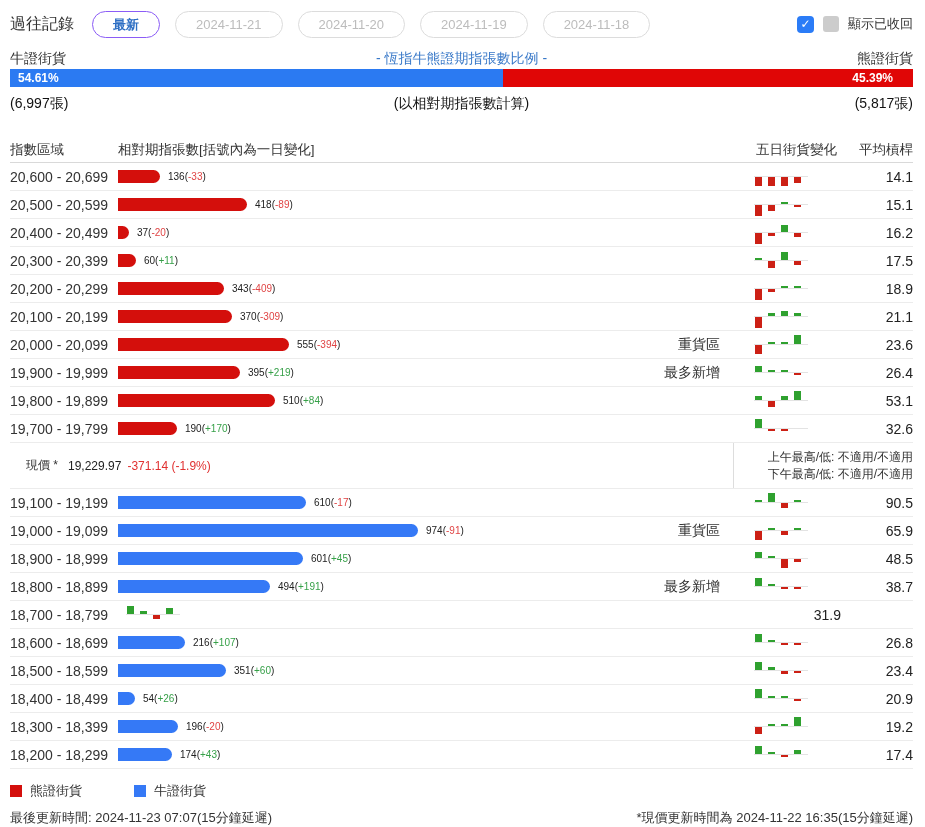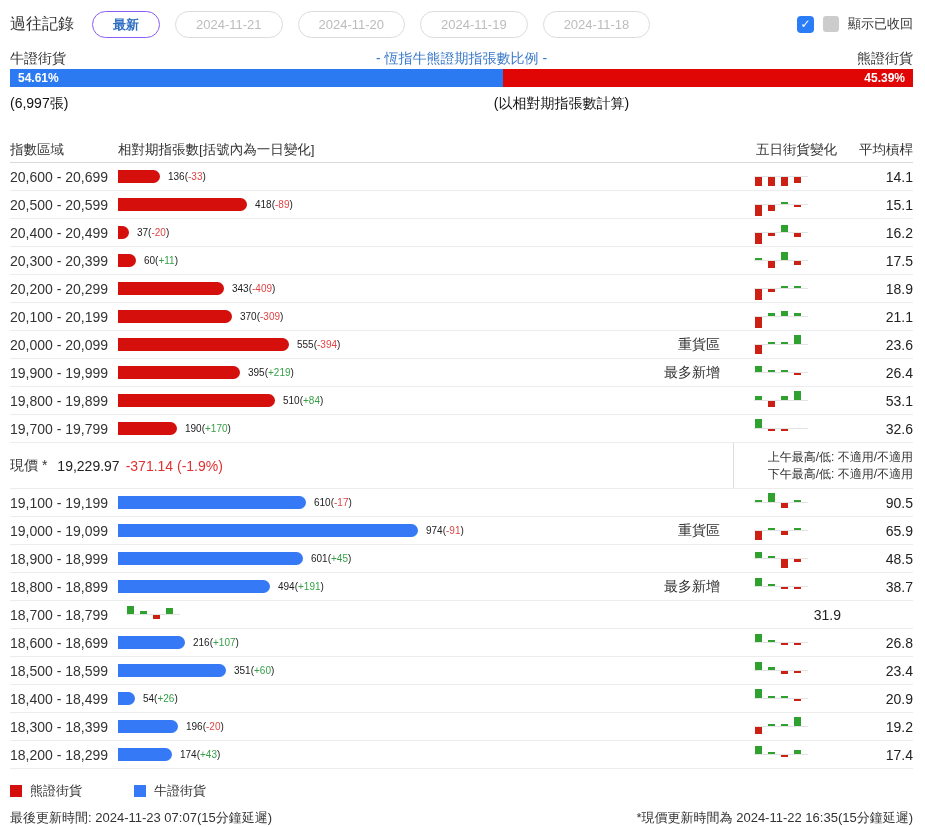--- a/index.html
+++ b/index.html
@@ -30,21 +30,21 @@
 
   
   .ratio-labels { display:flex; align-items:flex-end; margin-top:10px; height:18px; }
   .ratio-labels .side { font-size:14px; color:#333; width:160px; }
   .ratio-labels .side.right { text-align:right; }
   .ratio-title { flex:1; text-align:center; font-size:14px; color:#3878c8; }
   .ratio-bar { display:flex; height:18px; margin-top:1px; width:100%; overflow:hidden; }
   .ratio-bull { background:#2b7af2; color:#fff; font-size:12px; font-weight:bold;
                 line-height:18px; padding-left:8px; }
   .ratio-bear { background:#e00606; color:#fff; font-size:12px; font-weight:bold;
-                line-height:18px; flex:1; text-align:right; padding-right:8px; }
+                line-height:18px; flex:1; text-align:right; padding-right:20px; }
   .ratio-totals { display:flex; margin-top:8px; height:18px; }
   .ratio-totals .side { font-size:14px; color:#111; width:200px; }
   .ratio-totals .side.right { text-align:right; }
   .ratio-note { flex:1; text-align:center; font-size:14px; color:#111; }
 
   
   .tbl { margin-top:24px; }
   .thead, .trow {
     display:grid; grid-template-columns:108px 1fr 95px 72px;
     align-items:center;
@@ -65,21 +65,21 @@
   .sparkcell { display:flex; justify-content:flex-start; padding-left:8px; }
   .spark { position:relative; width:56px; height:26px; }
   .spark .base { position:absolute; left:0; top:12px; width:54px; height:1px; background:#e3e3e3; }
   .spark .sbar { position:absolute; width:7px; }
   .spark .sbar.up { background:#2fa12f; }
   .spark .sbar.dn { background:#cc2015; }
   .lev { text-align:right; font-size:14px; color:#222; }
 
   
   .price-band { position:relative; height:46px; border-bottom:1px solid #ececec; }
-  .price-left { position:absolute; left:0; top:0; height:100%; display:flex; align-items:center; font-size:14px; }
+  .price-left { position:absolute; left:16px; top:0; height:100%; display:flex; align-items:center; font-size:12px; }
   .price-label { color:#333; }
   .price-value { color:#222; margin-left:10px; }
   .price-change { color:#e03030; margin-left:6px; }
   .price-right {
     position:absolute; right:0; top:0; height:100%; width:180px;
     border-left:1px solid #ddd; display:flex; flex-direction:column;
     justify-content:center; align-items:flex-end; font-size:12px; color:#333; line-height:17px;
   }
 
   
@@ -118,20 +118,21 @@
     <span class="ratio-title">- 恆指牛熊證期指張數比例 -</span>
     <span class="side right">熊證街貨</span>
   </div>
   <div class="ratio-bar">
     <div class="ratio-bull" style="width: 54.61%;">54.61%</div>
     <div class="ratio-bear">45.39%</div>
   </div>
   <div class="ratio-totals">
     <span class="side">(6,997張)</span>
     <span class="ratio-note">(以相對期指張數計算)</span>
+    <span class="side right">(5,817張)</span>
   </div>
 
   <div class="tbl">
     <div class="thead">
       <span>指數區域</span>
       <span>相對期指張數[括號內為一日變化]</span>
       <span class="th-five">五日街貨變化</span>
       <span class="th-lev">平均槓桿</span>
     </div>
 

